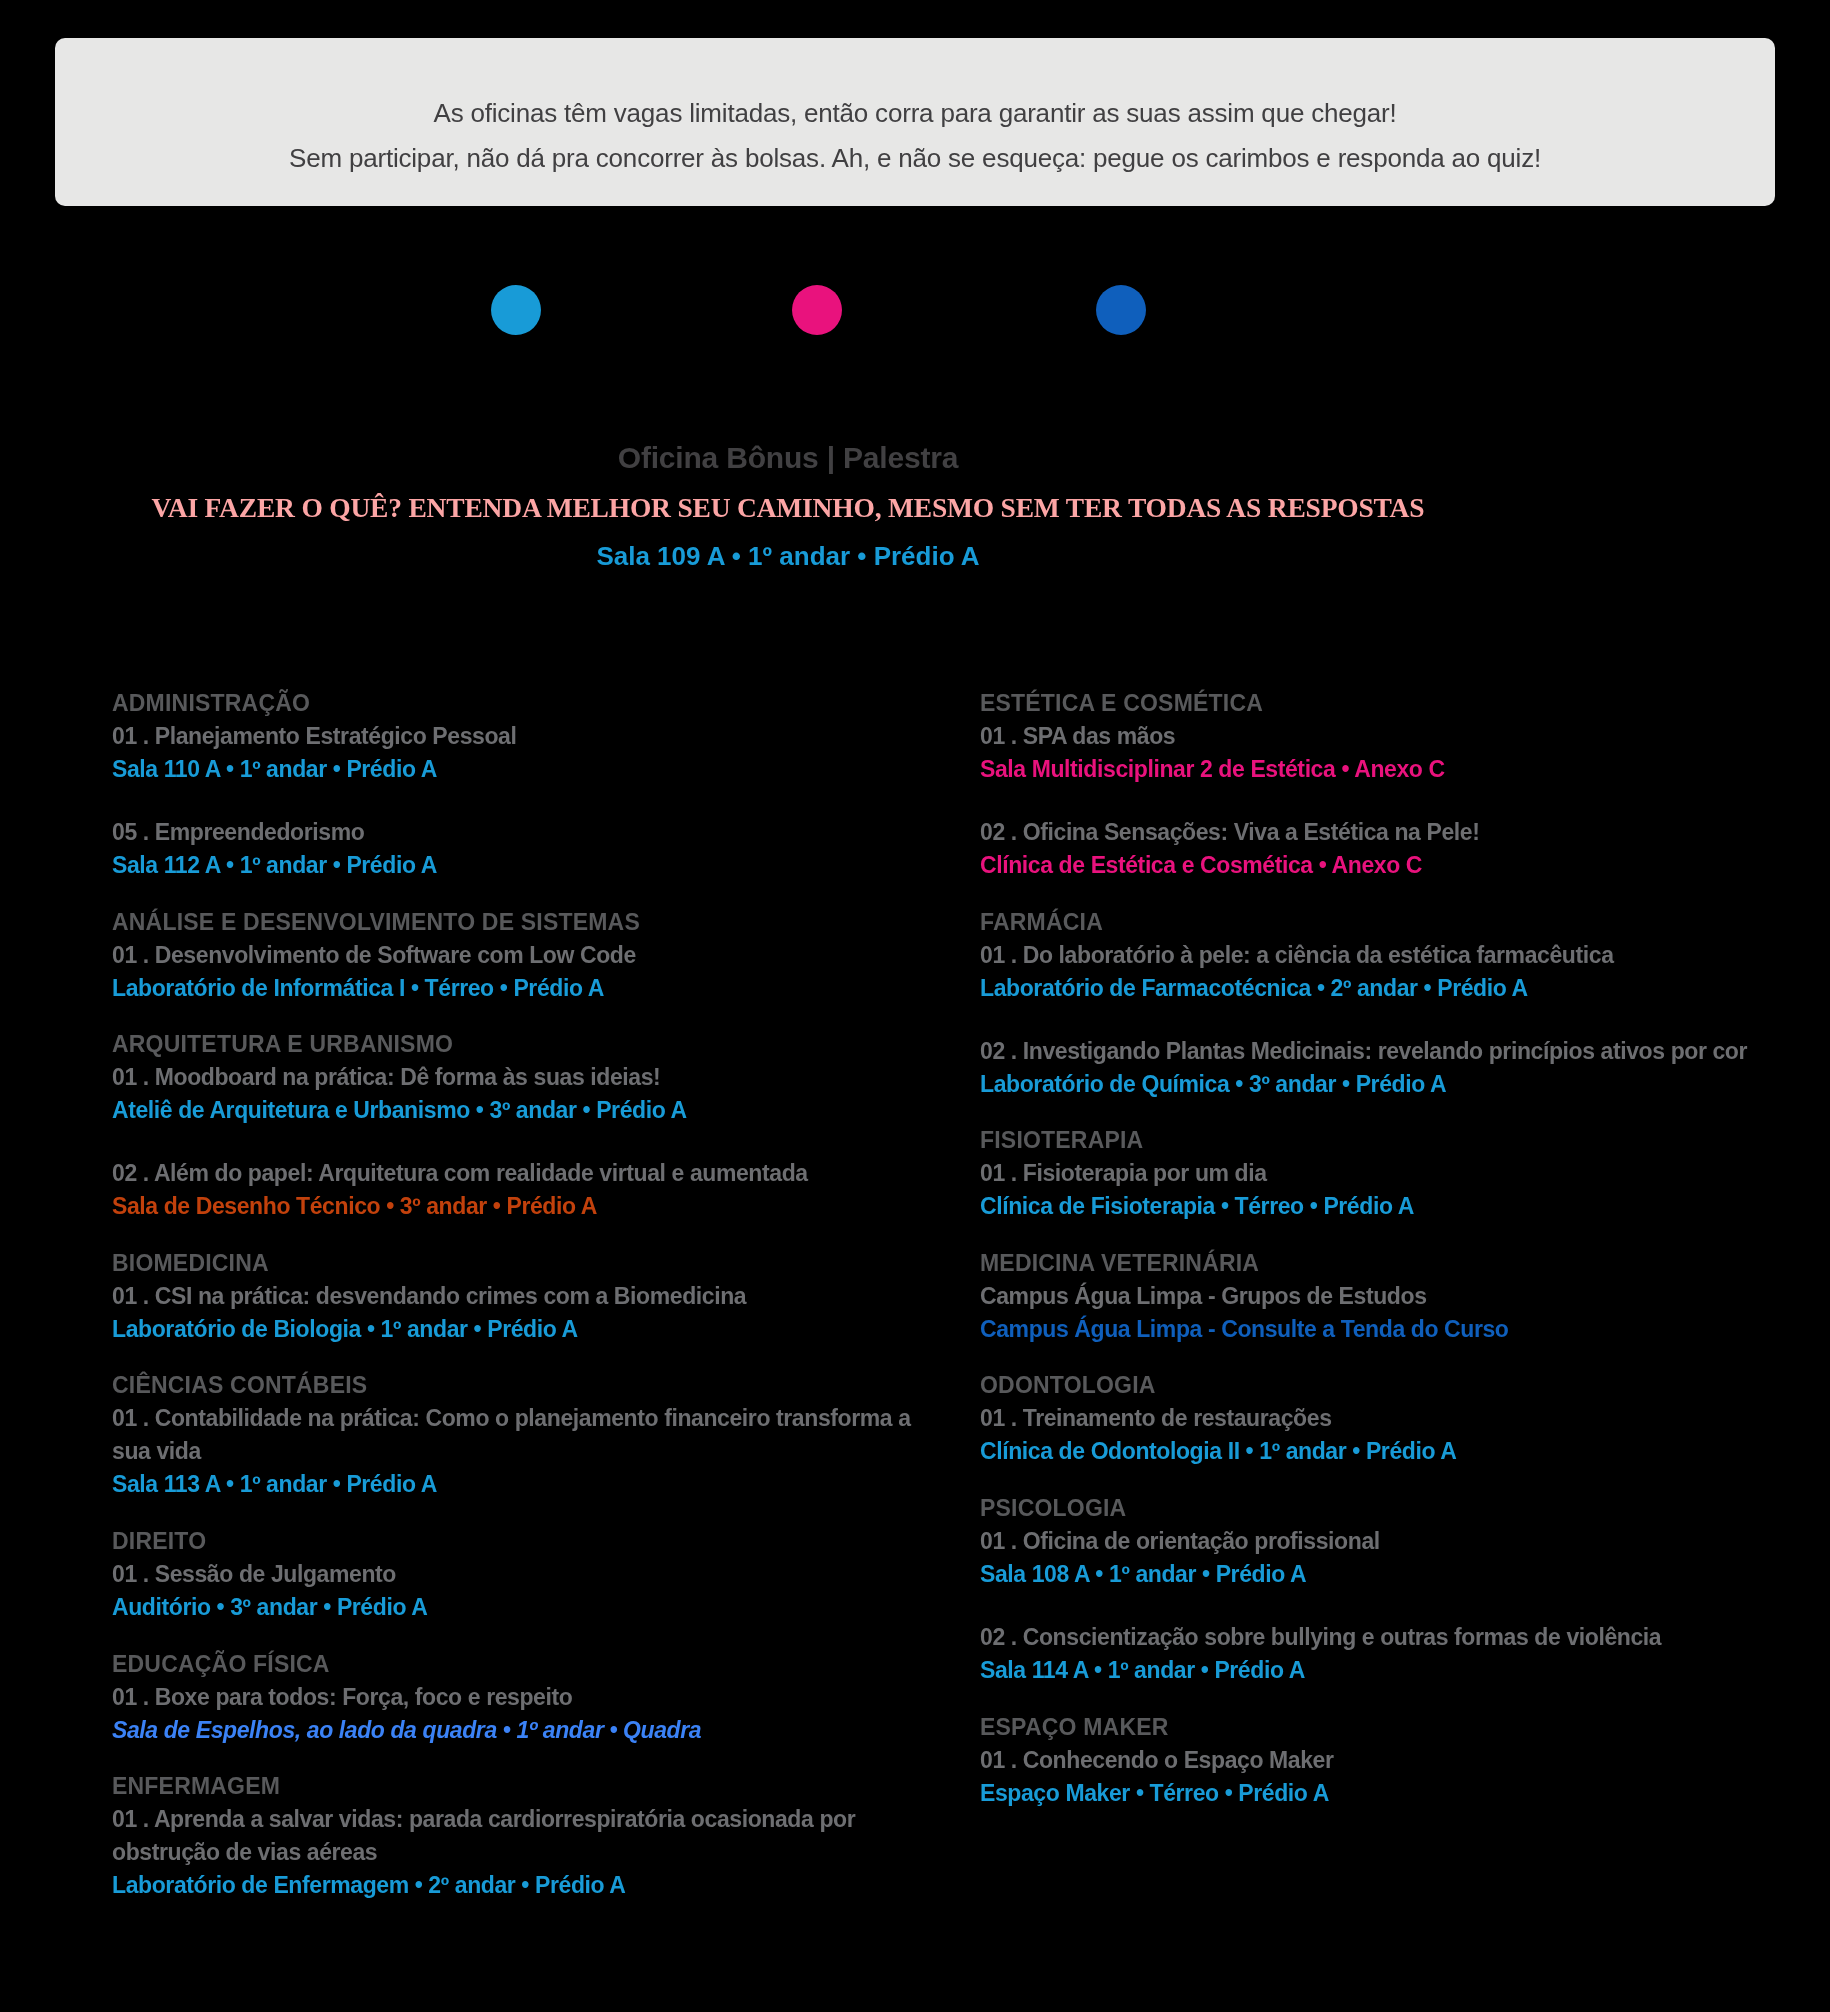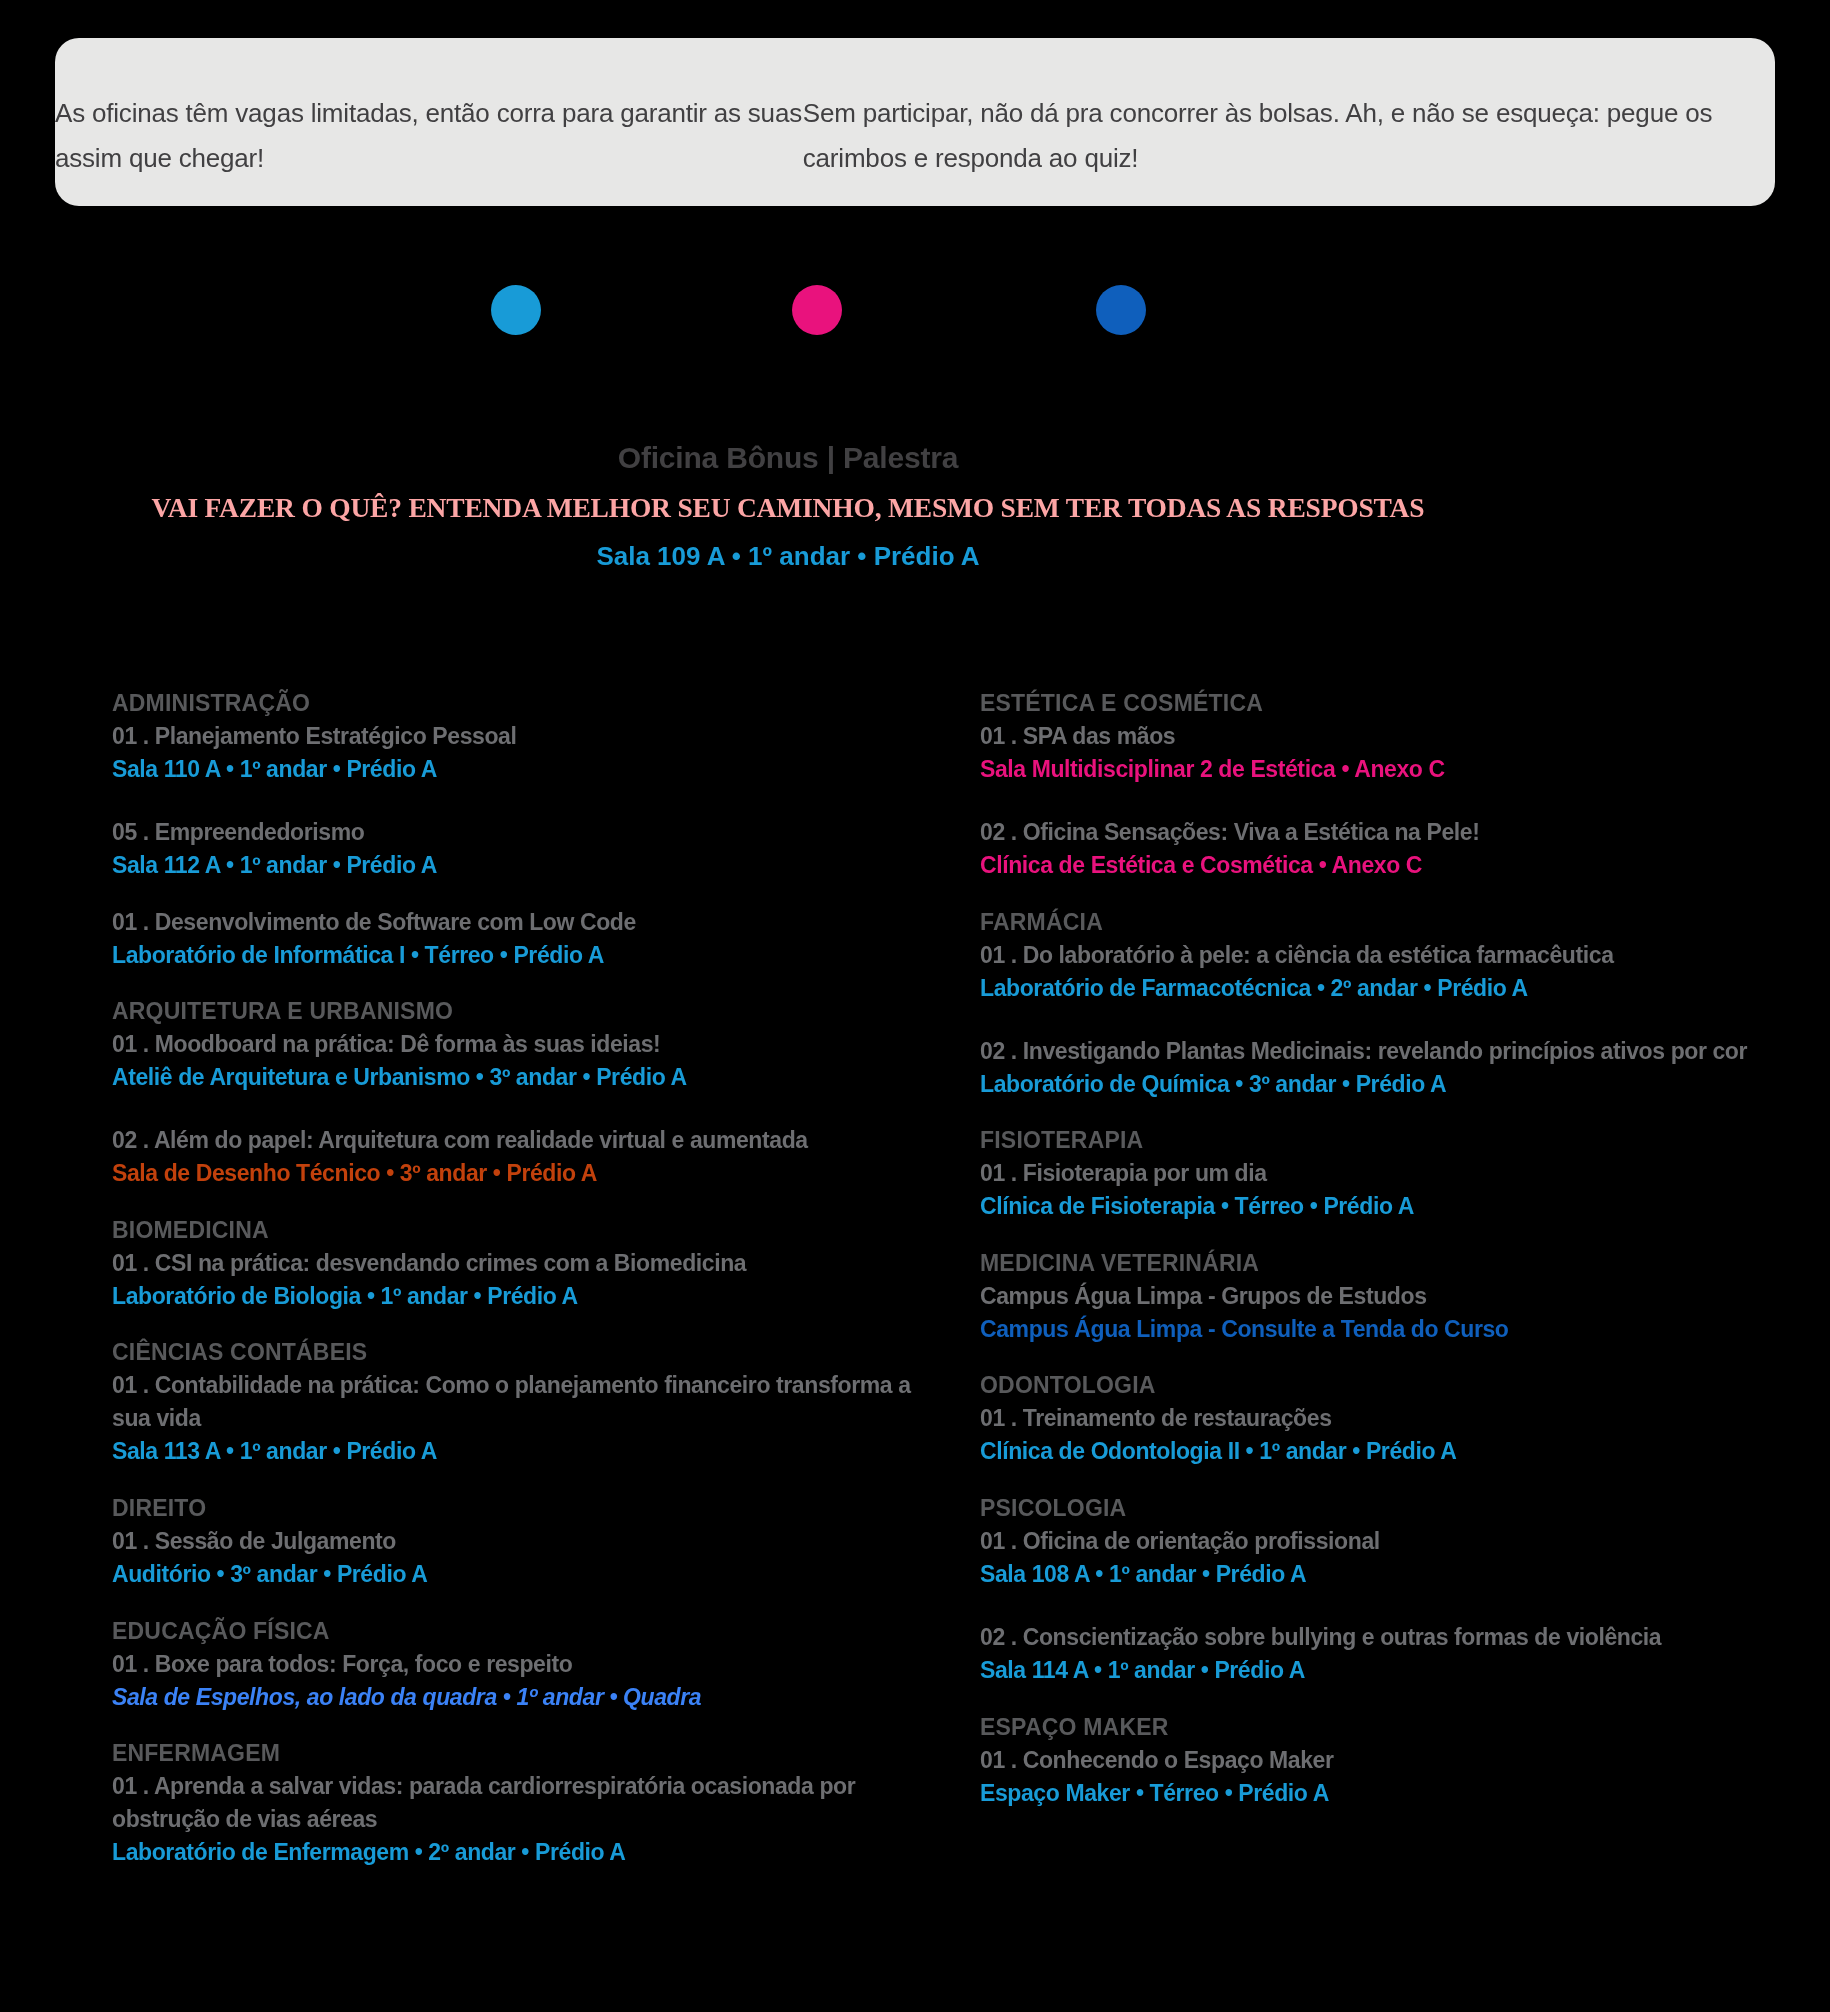--- a/index.html
+++ b/index.html
@@ -7,22 +7,22 @@
     width:1830px;height:2013px;
     background:#000;
     position:relative;
     overflow:hidden;
     font-family:"Liberation Sans", sans-serif;
   }
   .banner{
     position:absolute;left:55px;top:38px;
     width:1720px;height:168px;
     background:#E7E7E6;
-    border-radius:24px;
-    display:flex;flex-direction:row;
+    border-radius:10px;
+    display:flex;flex-direction:column;
     justify-content:center;align-items:center;
     box-sizing:border-box;padding-top:27px;
   }
   .banner p{
     margin:0;
     font-size:26px;line-height:45px;
     color:#414042;
     letter-spacing:-0.2px;
   }
   .dot{
@@ -97,20 +97,21 @@
       <div class="entry">
         <p class="etitle">01 . Planejamento Estratégico Pessoal</p>
         <p class="eloc" style="color: rgb(24, 155, 215);">Sala 110 A • 1º andar • Prédio A</p>
       </div>
       <div class="entry">
         <p class="etitle">05 . Empreendedorismo</p>
         <p class="eloc" style="color: rgb(24, 155, 215);">Sala 112 A • 1º andar • Prédio A</p>
       </div>
     </section>
     <section class="section">
+      <h3 class="heading">ANÁLISE E DESENVOLVIMENTO DE SISTEMAS</h3>
       <div class="entry">
         <p class="etitle">01 . Desenvolvimento de Software com Low Code</p>
         <p class="eloc" style="color: rgb(24, 155, 215);">Laboratório de Informática I • Térreo • Prédio A</p>
       </div>
     </section>
     <section class="section">
       <h3 class="heading">ARQUITETURA E URBANISMO</h3>
       <div class="entry">
         <p class="etitle">01 . Moodboard na prática: Dê forma às suas ideias!</p>
         <p class="eloc" style="color: rgb(24, 155, 215);">Ateliê de Arquitetura e Urbanismo • 3º andar • Prédio A</p>

